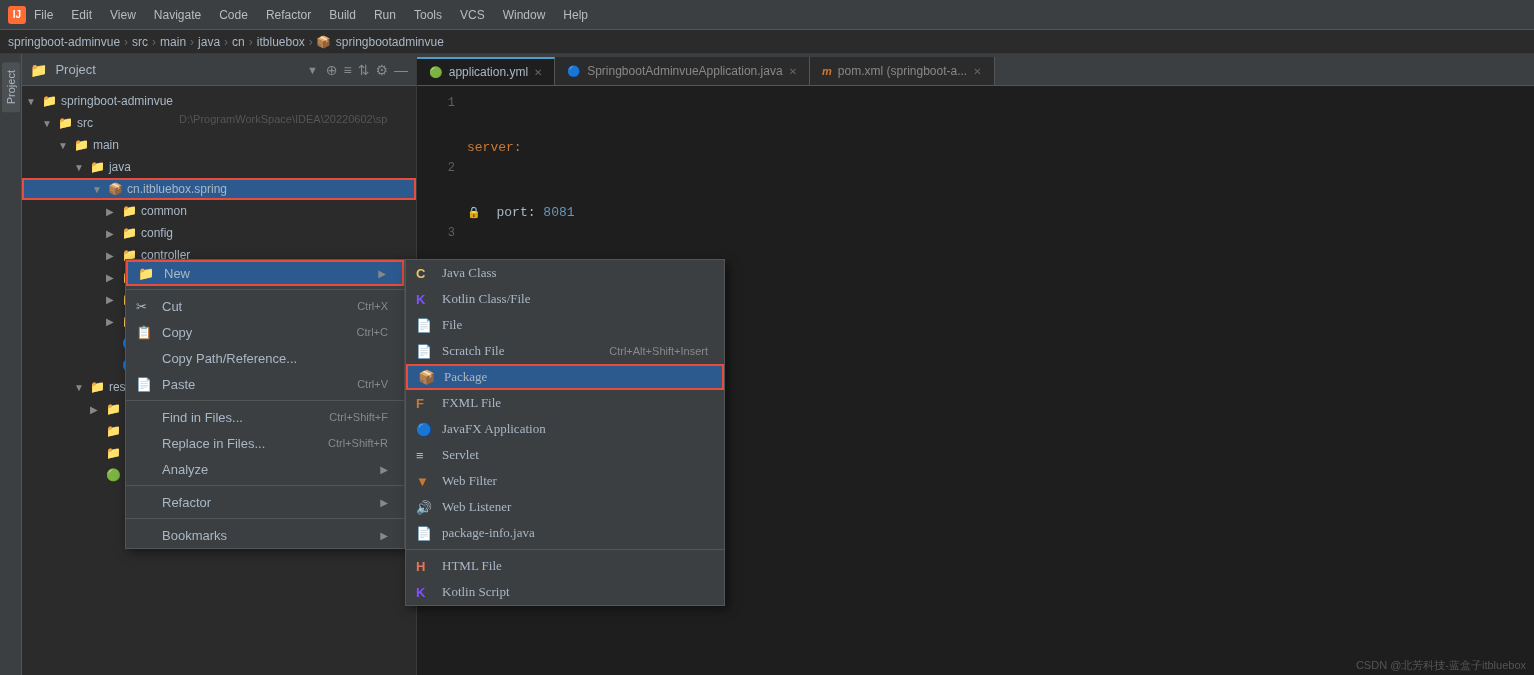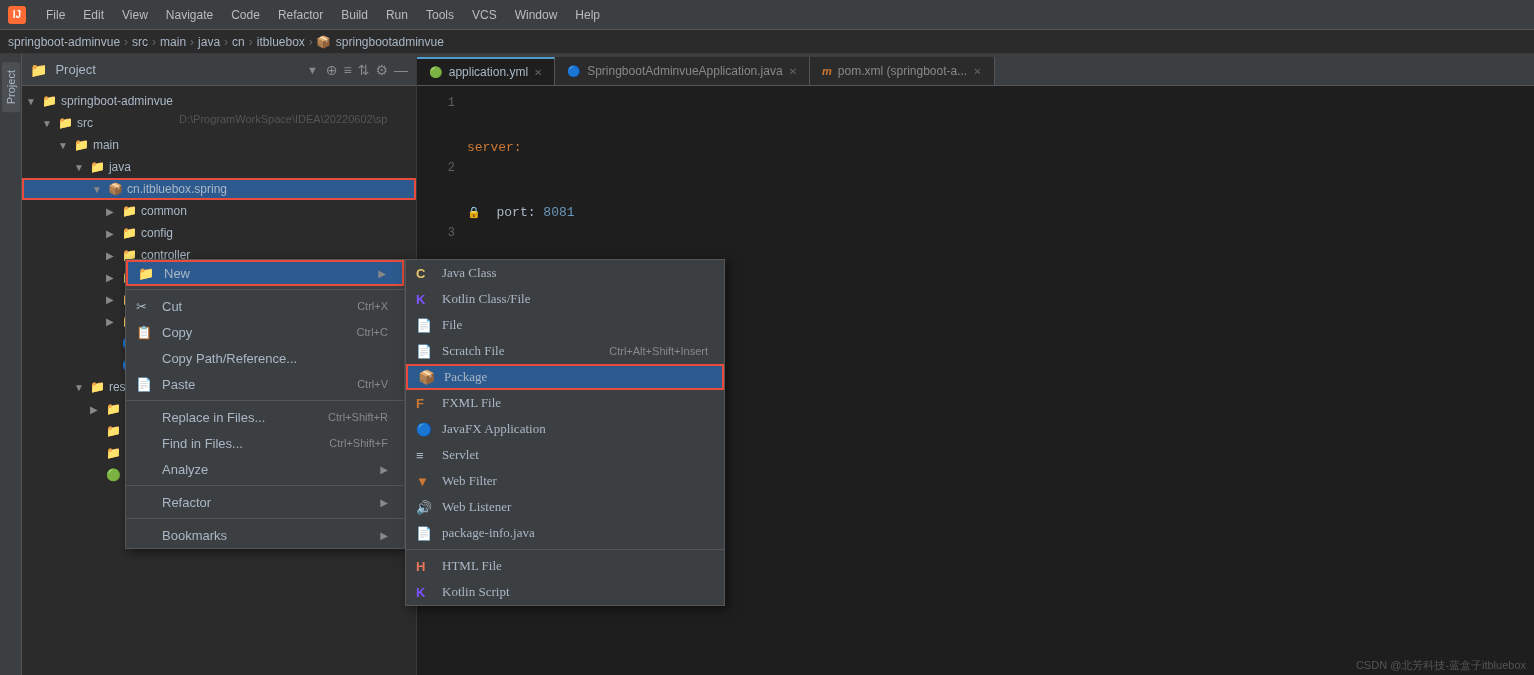--- a/index.html
+++ b/index.html
@@ -14,21 +14,21 @@
       position: relative;
     }
 
     
     #title-bar {
       height: 30px;
       background: #3c3f41;
       display: flex;
       align-items: center;
       padding: 0 8px;
-      gap: 12px;
+      gap: 0;
       border-bottom: 1px solid #555;
     }
     #title-bar .logo {
       width: 18px; height: 18px;
       background: #ff6b35;
       border-radius: 3px;
       display: flex; align-items: center; justify-content: center;
       font-size: 10px; font-weight: bold; color: white;
       flex-shrink: 0;
     }
@@ -567,28 +567,28 @@
       <div class="ctx-item">
         <span class="ctx-icon">📄</span>
         <span class="ctx-label">Paste</span>
         <span class="ctx-shortcut">Ctrl+V</span>
       </div>
       <div class="ctx-separator"></div>
 
 
       <div class="ctx-item">
         <span class="ctx-icon"></span>
+        <span class="ctx-label">Find in Files...</span>
+        <span class="ctx-shortcut">Ctrl+Shift+F</span>
+      </div>
+
+      <div class="ctx-item">
+        <span class="ctx-icon"></span>
         <span class="ctx-label">Replace in Files...</span>
         <span class="ctx-shortcut">Ctrl+Shift+R</span>
-      </div>
-
-      <div class="ctx-item">
-        <span class="ctx-icon"></span>
-        <span class="ctx-label">Find in Files...</span>
-        <span class="ctx-shortcut">Ctrl+Shift+F</span>
       </div>
 
       <div class="ctx-item">
         <span class="ctx-icon"></span>
         <span class="ctx-label">Analyze</span>
         <span class="ctx-arrow">▶</span>
       </div>
       <div class="ctx-separator"></div>
 
       <div class="ctx-item">

